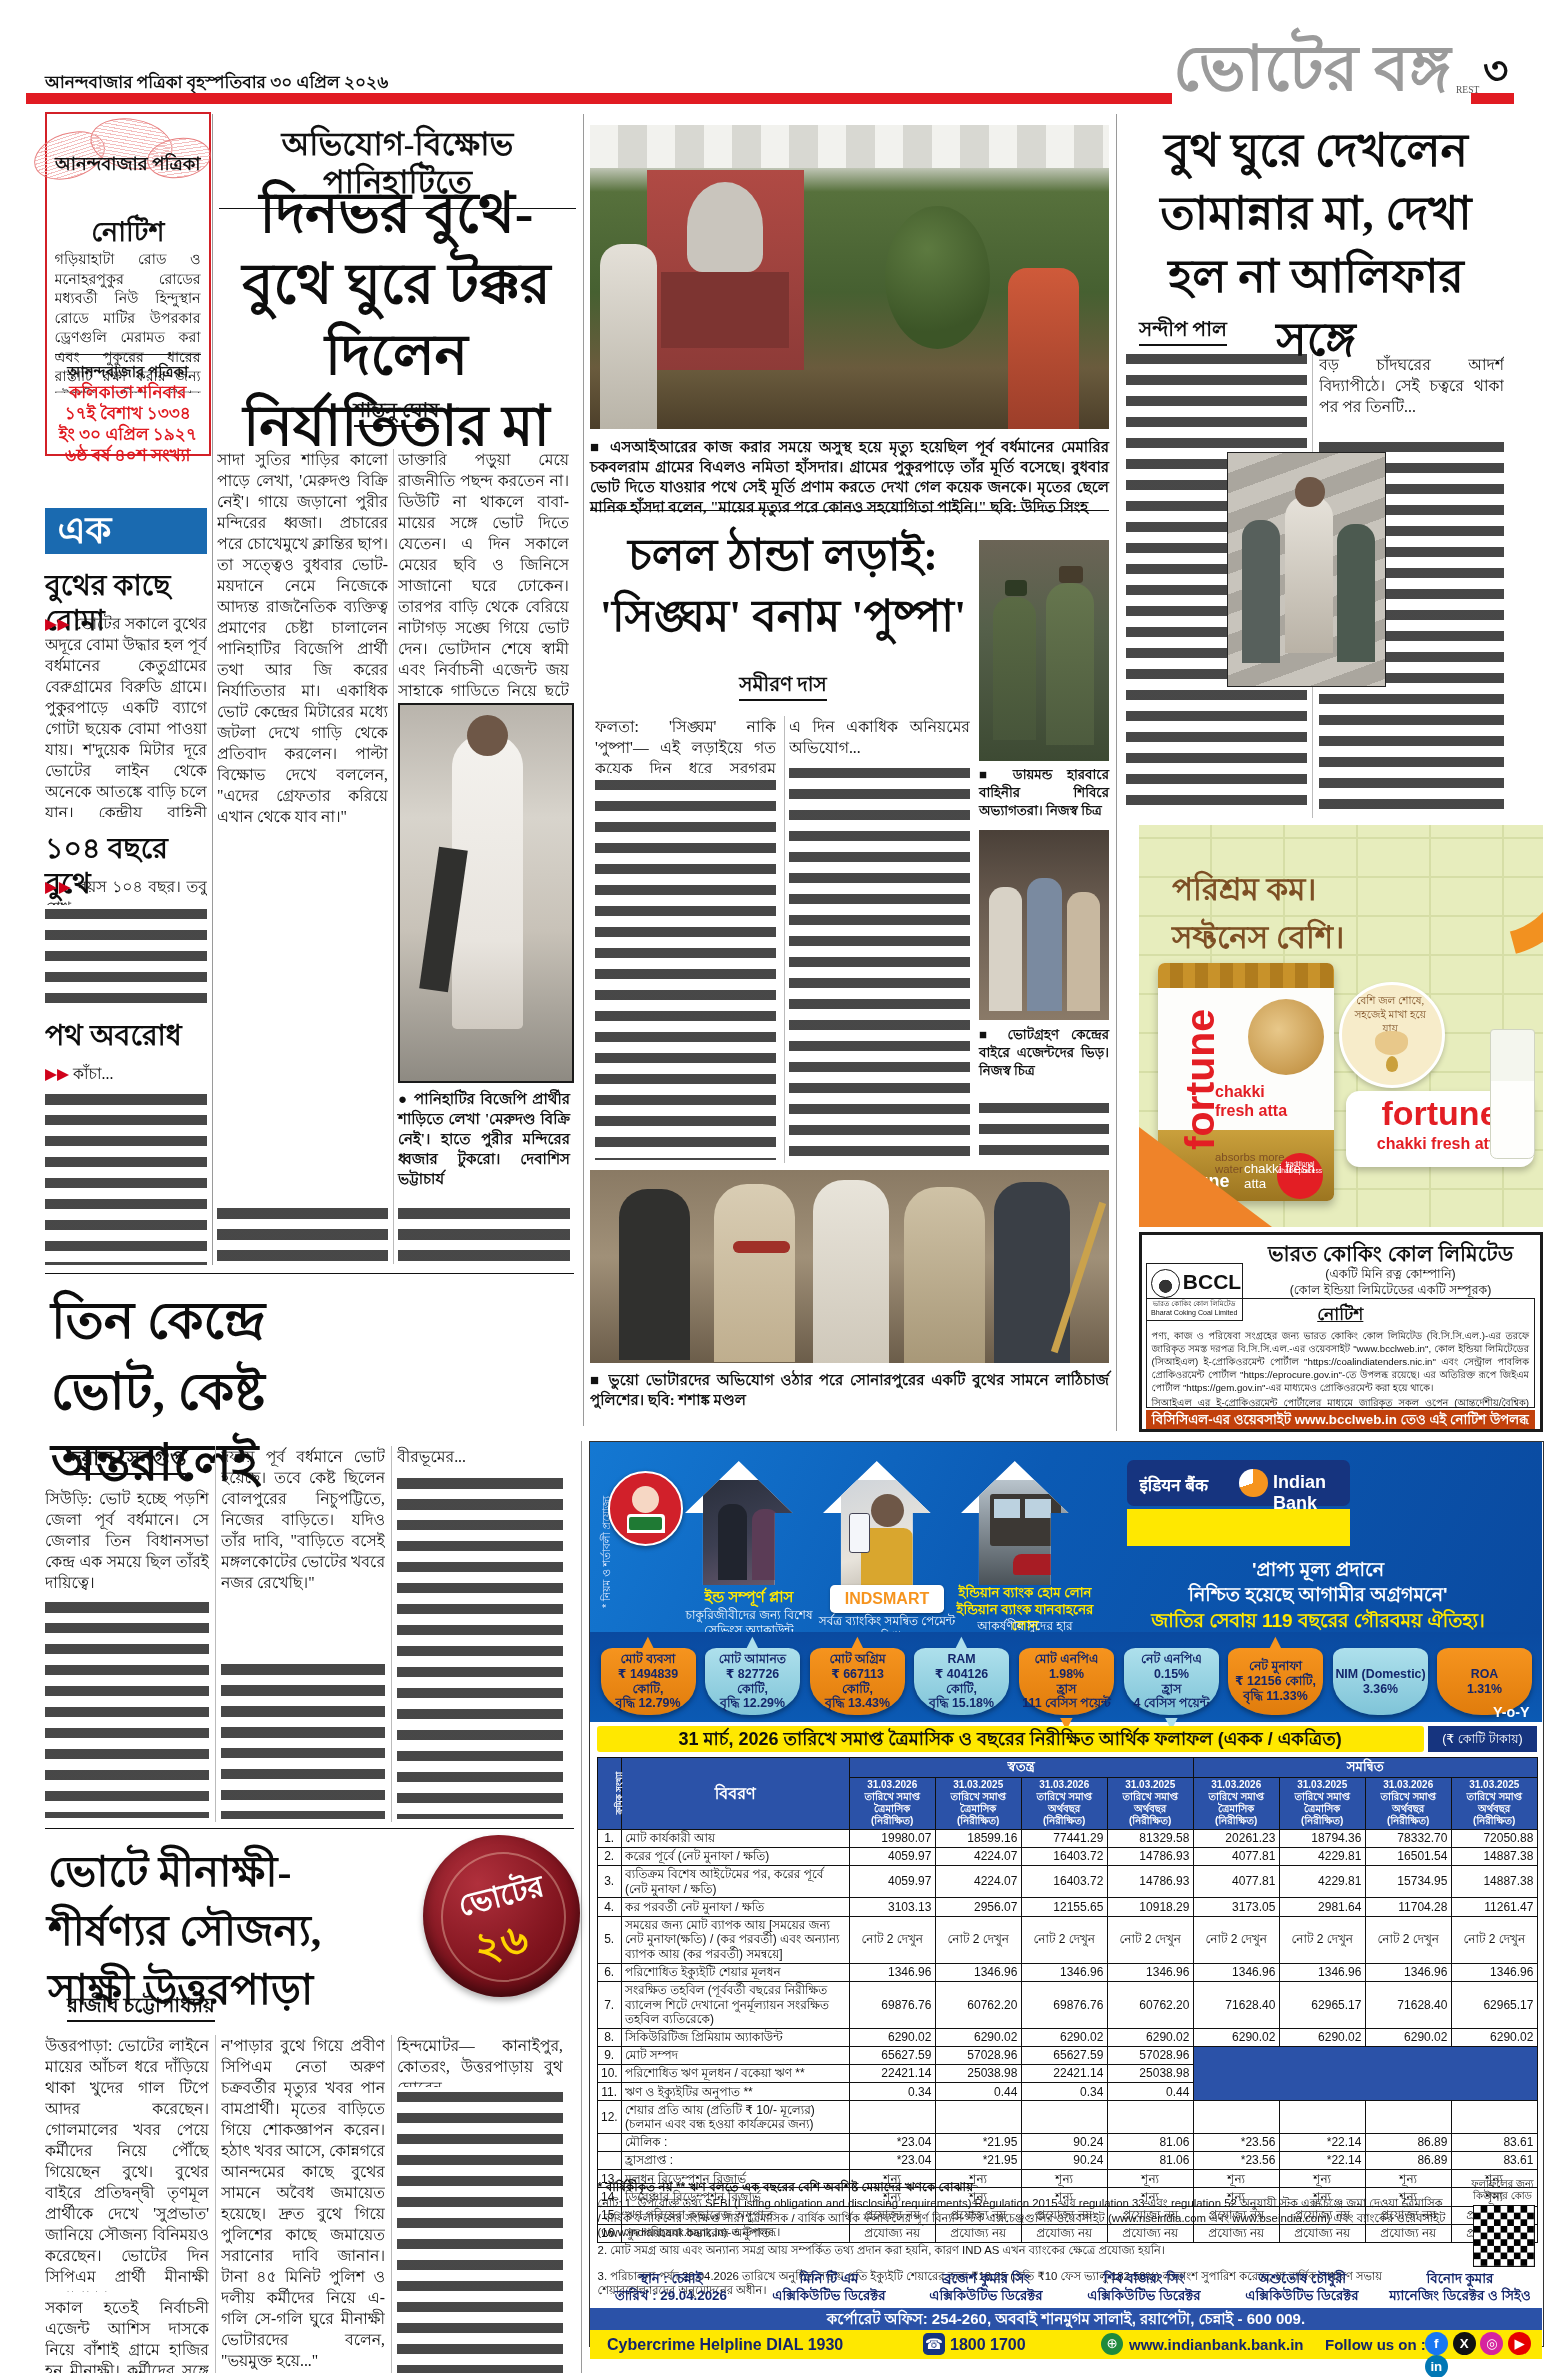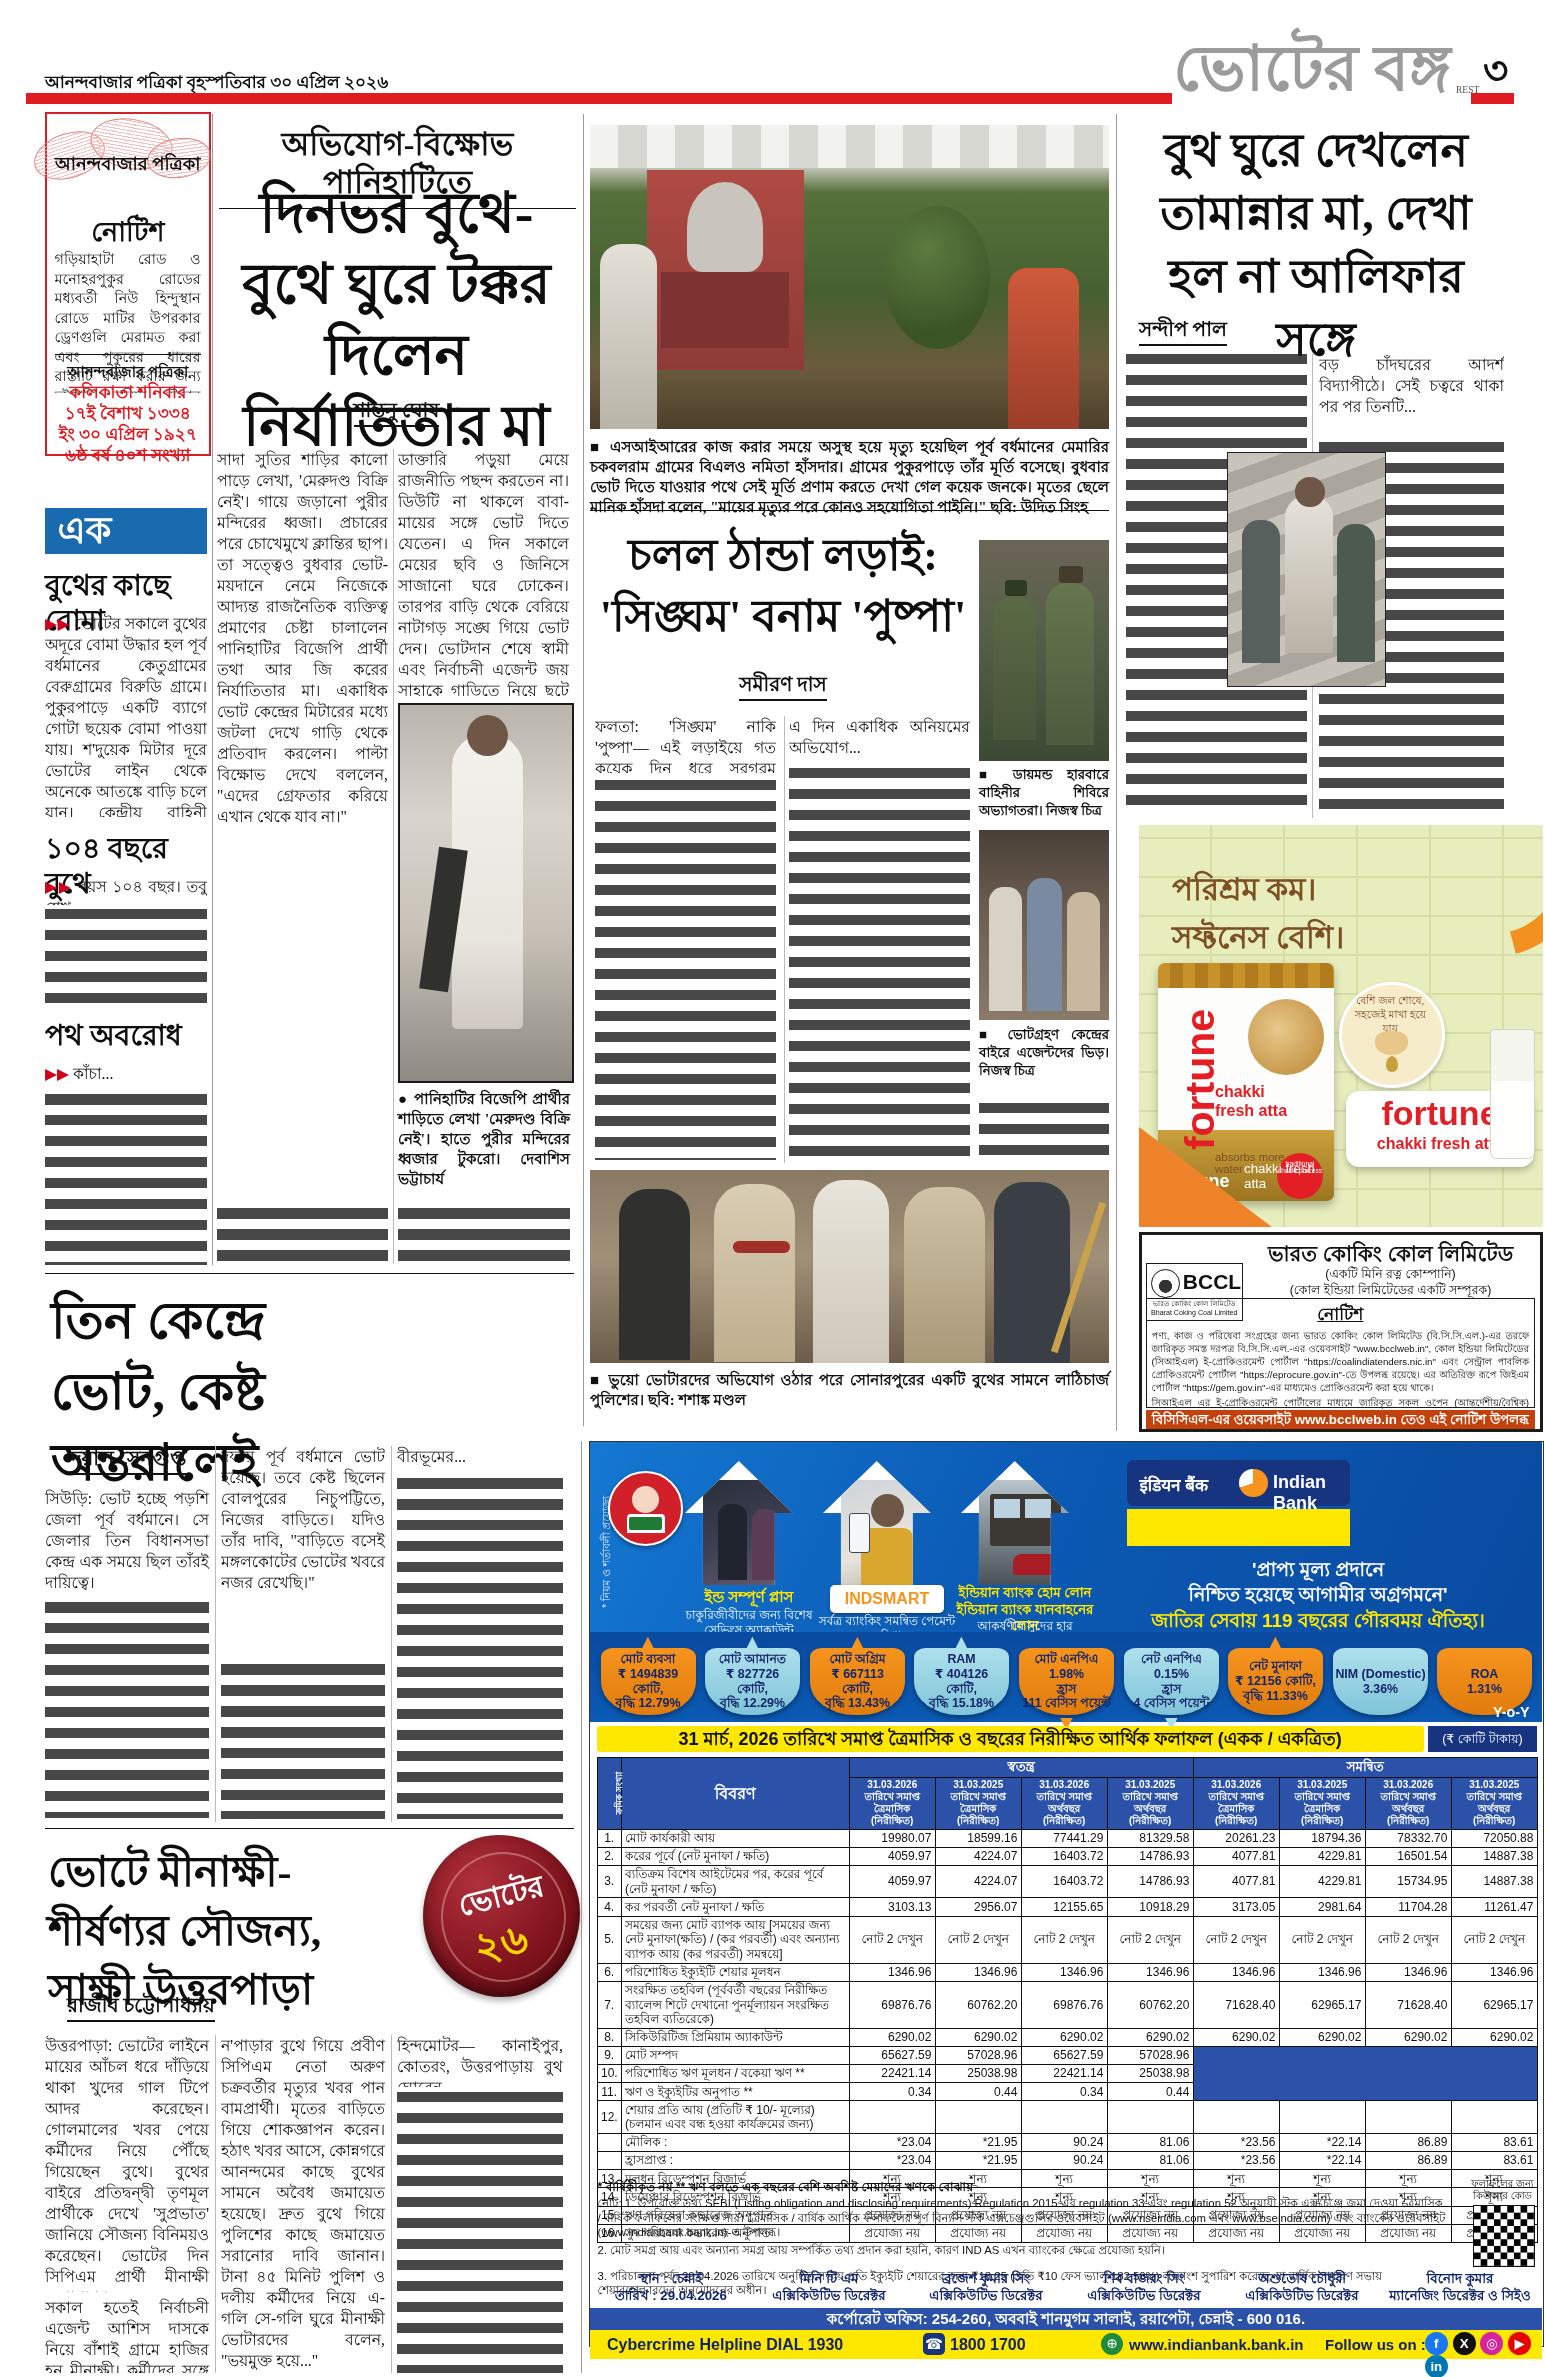--- a/index.html
+++ b/index.html
@@ -703,21 +703,21 @@
         <div class="sig" style="left: 636px;">
           <div>অশুতোষ চৌধুরী</div>
           <div>এক্সিকিউটিভ ডিরেক্টর</div>
         </div>
         <div class="sig" style="left: 794px;">
           <div>বিনোদ কুমার</div>
           <div>ম্যানেজিং ডিরেক্টর ও সিইও</div>
         </div>
       </div>
 
-    <div class="abs b c" style="left:0;top:866px;width:952px;height:22px;background:#2b52a8;color:#fff;font-size:15px;line-height:22px;">কর্পোরেট অফিস: 254-260, অববাই শানমুগম সালাই, রয়াপেটা, চেন্নাই - 600 016.</div>
+    <div class="abs b c" style="left:0;top:866px;width:952px;height:22px;background:#2b52a8;color:#fff;font-size:15px;line-height:22px;">কর্পোরেট অফিস: 254-260, অববাই শানমুগম সালাই, রয়াপেটা, চেন্নাই - 600 009.</div>
 
     <div class="abs" style="left:0;top:888px;width:952px;height:28.5px;background:#ffe800;">
       <span class="abs b" style="left:17px;top:5.7px;font-size:16px;color:#13246b;">Cybercrime Helpline DIAL 1930</span>
       <span class="abs" style="left:333px;top:2.9px;width:22px;height:22px;background:#16347f;color:#fff;border-radius:4.8px;text-align:center;line-height:22px;font-size:14.3px;">☎</span>
       <span class="abs b" style="left:360px;top:5.7px;font-size:16px;color:#13246b;">1800 1700</span>
       <span class="abs" style="left:511px;top:2.9px;width:22px;height:22px;background:#1f8a3c;color:#fff;border-radius:50%;text-align:center;line-height:22px;font-size:13.3px;">⊕</span>
       <span class="abs b" style="left:539px;top:5.7px;font-size:15px;color:#13246b;">www.indianbank.bank.in</span>
       <span class="abs b" style="left:735px;top:5.7px;font-size:15px;color:#13246b;">Follow us on :</span>
       <span class="abs" id="social-row" style="left:830px;top:2.4px;"><span class="soc" style="background: rgb(24, 119, 242);">f</span><span class="soc" style="background: rgb(17, 17, 17);">X</span><span class="soc" style="background: rgb(214, 36, 159);">◎</span><span class="soc" style="background: rgb(230, 0, 0);">▶</span><span class="soc" style="background: rgb(0, 119, 181);">in</span></span>
     </div>

